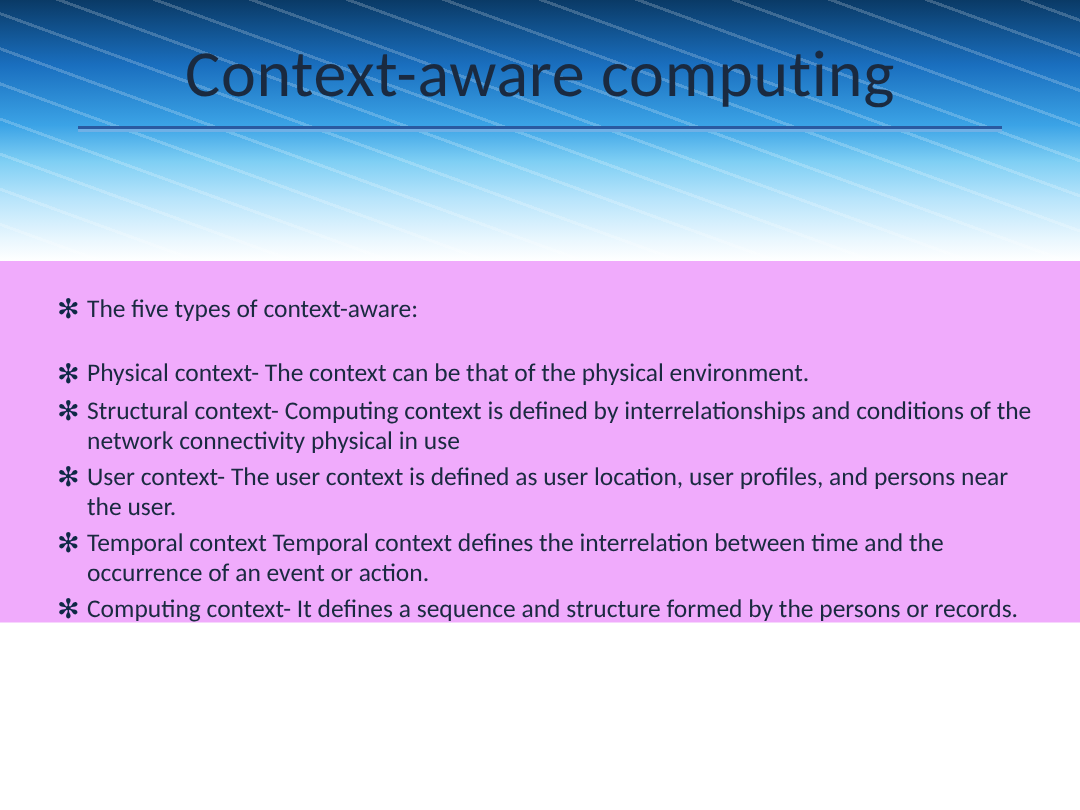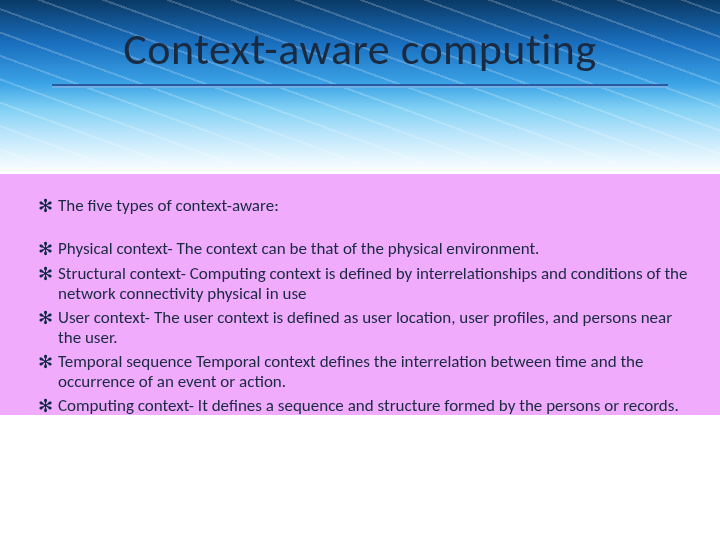--- a/index.html
+++ b/index.html
@@ -127,21 +127,21 @@
     <div class="bullet-row">
       <div class="bullet-mark">✻</div>
       <div class="bullet-text">
         <b>User context- </b><span>The user context is defined as user location, user profiles, and persons near the user.</span>
       </div>
     </div>
 
     <div class="bullet-row">
       <div class="bullet-mark">✻</div>
       <div class="bullet-text">
-        <b>Temporal sequence </b><span>Temporal context defines the interrelation between time and the occurrence of an event or action.</span>
+        <b>Temporal context </b><span>Temporal context defines the interrelation between time and the occurrence of an event or action.</span>
       </div>
     </div>
 
     <div class="bullet-row">
       <div class="bullet-mark">✻</div>
       <div class="bullet-text">
         <b>Computing context- </b><span>It defines a sequence and structure formed by the persons or records.</span>
       </div>
     </div>
 

